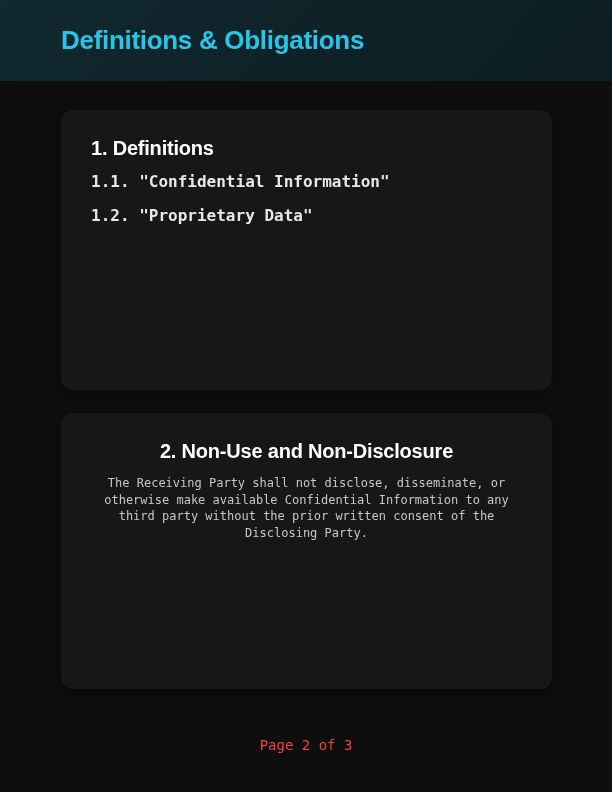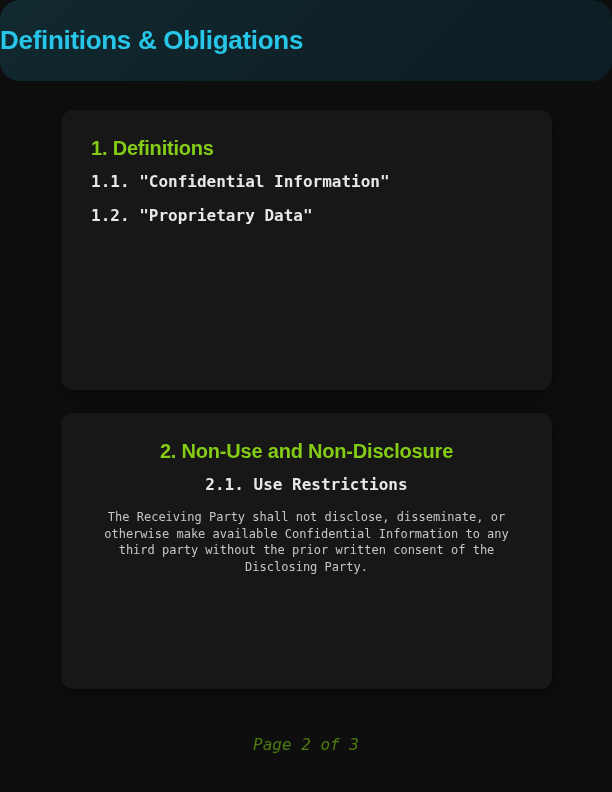--- a/index.html
+++ b/index.html
@@ -8,21 +8,21 @@
     height: 792px;
     background: #0e0e0e;
     overflow: hidden;
     font-family: "Liberation Sans", sans-serif;
   }
   .page-header {
     height: 81px;
     background: linear-gradient(135deg, #112930 0%, #0e2127 55%, #0c1e24 100%);
     display: flex;
     align-items: center;
-    border-radius: 20px;
+    padding-left: 61px;
   }
   .page-title {
     font-size: 26px;
     font-weight: bold;
     letter-spacing: -0.3px;
     color: #27c6e8;
   }
   .content { width: 612px; }
   .card {
     width: 491px;
@@ -35,21 +35,21 @@
     overflow: visible;
   }
   .card-1 { margin-top: 29px; height: 280px; }
   .card-2 { margin-top: 23px; height: 276px; text-align: center; }
   .section-heading {
     font-family: "Liberation Sans", sans-serif;
     font-size: 20px;
     line-height: 24px;
     font-weight: bold;
     letter-spacing: -0.2px;
-    color: #84cc16;
+    color: #ffffff;
     margin-bottom: 12px;
   }
   .subsection-heading {
     font-family: "DejaVu Sans Mono", monospace;
     font-size: 16px;
     line-height: 20px;
     font-weight: bold;
     color: #e8e8e8;
     margin-bottom: 14px;
   }
@@ -67,44 +67,42 @@
     overflow: visible;
     margin-bottom: 0;
   }
   .overlapped { margin-top: 2px; }
   .page-footer {
     margin-top: 47px;
     text-align: center;
   }
   .page-indicator {
     font-family: "DejaVu Sans Mono", monospace;
-    font-size: 16px;
+    font-size: 14px;
     line-height: 17px;
-    color: #4d7c0f;
-    font-style: italic;
+    color: #ef4444;
   }
 </style>
 </head>
 <body>
 
 <header class="page-header">
   <h1 class="page-title">Definitions &amp; Obligations</h1>
 </header>
 
 <main class="content">
 
   <section class="card card-1">
     <h2 class="section-heading">1. Definitions</h2>
     <h3 class="subsection-heading">1.1. "Confidential Information"</h3>
     <h3 class="subsection-heading overlapped">1.2. "Proprietary Data"</h3>
   </section>
 
   <section class="card card-2">
     <h2 class="section-heading">2. Non-Use and Non-Disclosure</h2>
-    <h3 class="subsection-heading">2.1. Use Restrictions</h3>
     <p class="subsection-body">The Receiving Party shall not disclose, disseminate, or
 otherwise make available Confidential Information to any
 third party without the prior written consent of the
 Disclosing Party.</p>
   </section>
 
   <footer class="page-footer">
     <span class="page-indicator">Page 2 of 3</span>
   </footer>
 

